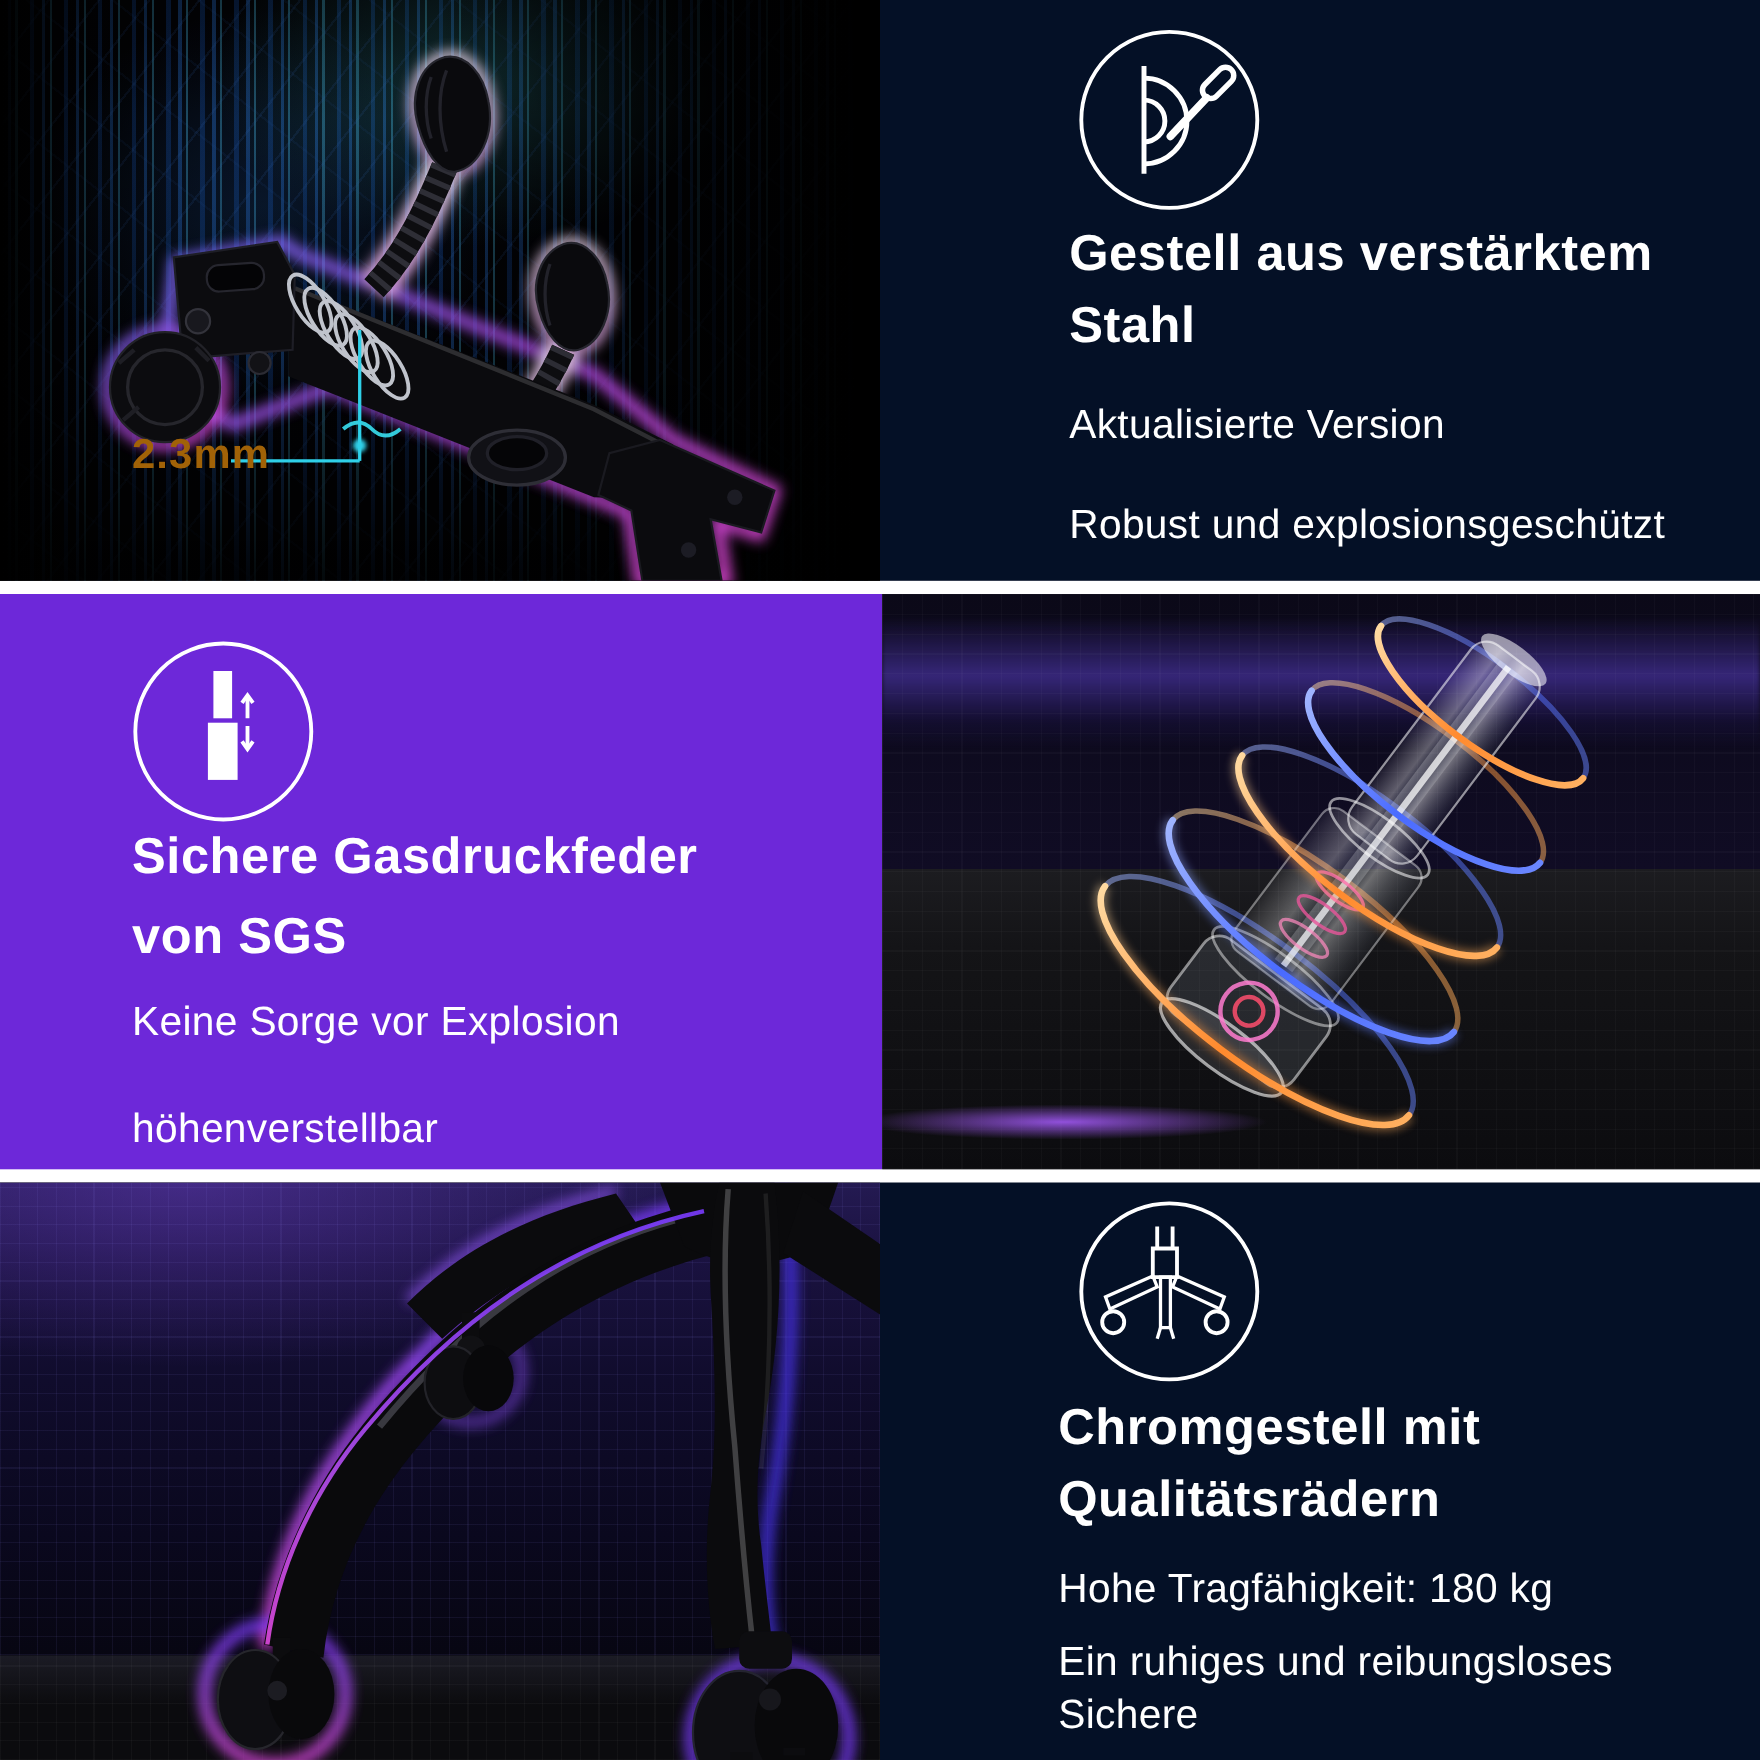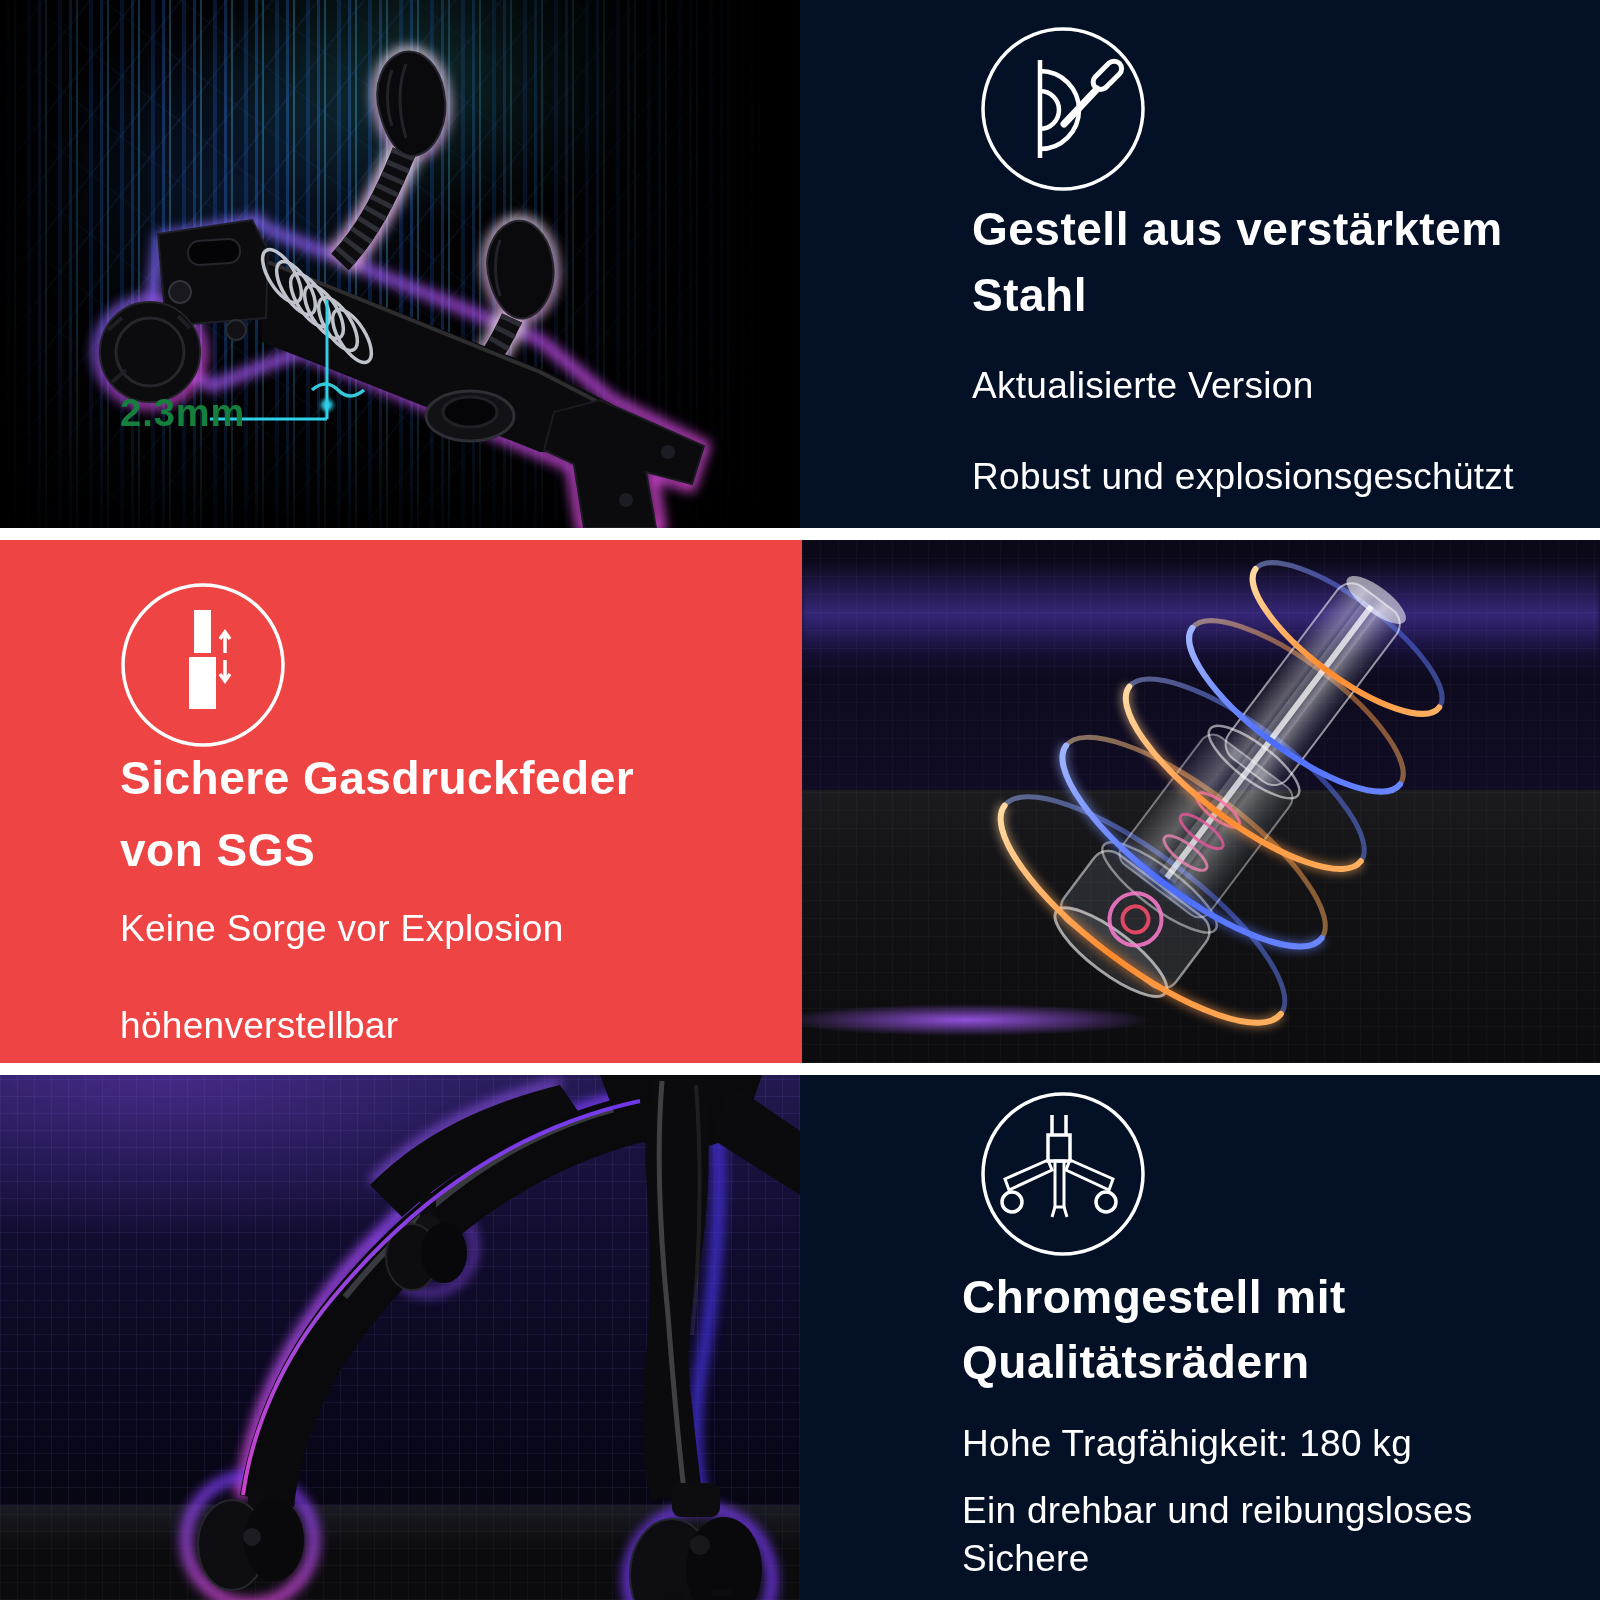--- a/index.html
+++ b/index.html
@@ -1,21 +1,21 @@
 <!DOCTYPE html>
 <html><head>
 <meta charset="utf-8">
 <style>
   html,body{margin:0;padding:0;background:#ffffff;}
   #stage{position:relative;width:1600px;height:1600px;background:#ffffff;overflow:hidden;
          font-family:"Liberation Sans", sans-serif;}
   .cell{position:absolute;overflow:hidden;}
   #c1l{left:0;top:0;width:800px;height:528px;background:#020205;}
   #c1r{left:800px;top:0;width:888px;height:528px;background:#041026;}
-  #c2l{left:0;top:540px;width:802px;height:523px;background:#ef4444;}
+  #c2l{left:0;top:540px;width:802px;height:523px;background:#6d28d9;}
   #c2r{left:802px;top:540px;width:798px;height:523px;background:#08080f;}
   #c3l{left:0;top:1075px;width:800px;height:525px;background:#070612;}
   #c3r{left:800px;top:1075px;width:800px;height:525px;background:#041026;}
 
   
   .panel h2{position:absolute;margin:0;color:#fff;font-size:46px;line-height:66px;
             font-weight:700;letter-spacing:.5px;white-space:nowrap;}
   .panel p{position:absolute;margin:0;color:#fff;font-size:37px;line-height:50px;
            font-weight:400;letter-spacing:.3px;white-space:nowrap;}
   .icon-wrap{position:absolute;width:170px;height:170px;}
@@ -44,21 +44,21 @@
     repeating-linear-gradient(90deg, rgba(0,0,0,0) 0 7px, rgba(28,80,150,.55) 7px 10px,
       rgba(0,0,0,0) 10px 14px, rgba(70,180,220,.38) 14px 16px, rgba(0,0,0,0) 16px 27px,
       rgba(16,60,130,.45) 27px 31px);}
   #mech-teal{background:radial-gradient(340px 220px at 430px 70px, rgba(70,210,215,.22), transparent 70%),
              radial-gradient(300px 260px at 240px 190px, rgba(40,120,220,.18), transparent 70%);}
   #mech-diag{background:repeating-linear-gradient(128deg, transparent 0 34px, rgba(45,95,170,.14) 34px 36px),
              repeating-linear-gradient(38deg, transparent 0 46px, rgba(35,80,150,.10) 46px 48px);}
   #mech-shade{background:
     linear-gradient(90deg,#000 0,rgba(0,0,0,.45) 60px,rgba(0,0,0,0) 170px,rgba(0,0,0,0) 400px,rgba(0,0,0,.72) 620px,#000 780px),
     linear-gradient(180deg,rgba(0,0,0,.25) 0,rgba(0,0,0,0) 110px,rgba(0,0,0,.18) 330px,rgba(0,0,0,.88) 528px);}
-  .callout-label{position:absolute;left:120px;top:392px;color:#15803d;font-size:38px;
+  .callout-label{position:absolute;left:120px;top:392px;color:#a16207;font-size:38px;
                  font-weight:700;letter-spacing:1px;}
 
   
   #gas-wall{height:250px;background:linear-gradient(180deg,#0b0918 0,#100c24 100%);}
   #gas-band{top:20px;height:120px;background:
      linear-gradient(180deg, rgba(88,62,196,0) 0, rgba(88,62,196,.55) 45%, rgba(44,30,120,.2) 80%, transparent 100%);
      filter:blur(2px);}
   #gas-floor{top:250px;height:273px;background:linear-gradient(180deg,#1c1c20 0,#141417 70px,#0c0c0f 273px);}
   #gas-grid{background:
      repeating-linear-gradient(90deg, rgba(255,255,255,.05) 0 1px, transparent 1px 18px),
@@ -328,16 +328,16 @@
         <path d="M70,71 L27,90 L31,101 L74,81 Z" stroke-width="3"></path>
         <path d="M92,71 L135,90 L131,101 L88,81 Z" stroke-width="3"></path>
         <circle cx="34" cy="113" r="10" stroke-width="3.5"></circle>
         <circle cx="128" cy="113" r="10" stroke-width="3.5"></circle>
         <line x1="77" y1="118" x2="74" y2="128" stroke-width="3"></line>
         <line x1="86" y1="118" x2="89" y2="128" stroke-width="3"></line>
       </svg>
     </div>
     <h2><span>Chromgestell mit</span><br><span>Qualitätsrädern</span></h2>
     <p class="p1">Hohe Tragfähigkeit: 180 kg</p>
-    <p class="p2"><span>Ein drehbar und reibungsloses</span><br><span>Sichere</span></p>
+    <p class="p2"><span>Ein ruhiges und reibungsloses</span><br><span>Sichere</span></p>
   </div>
 
 </div>
 
 </body></html>

